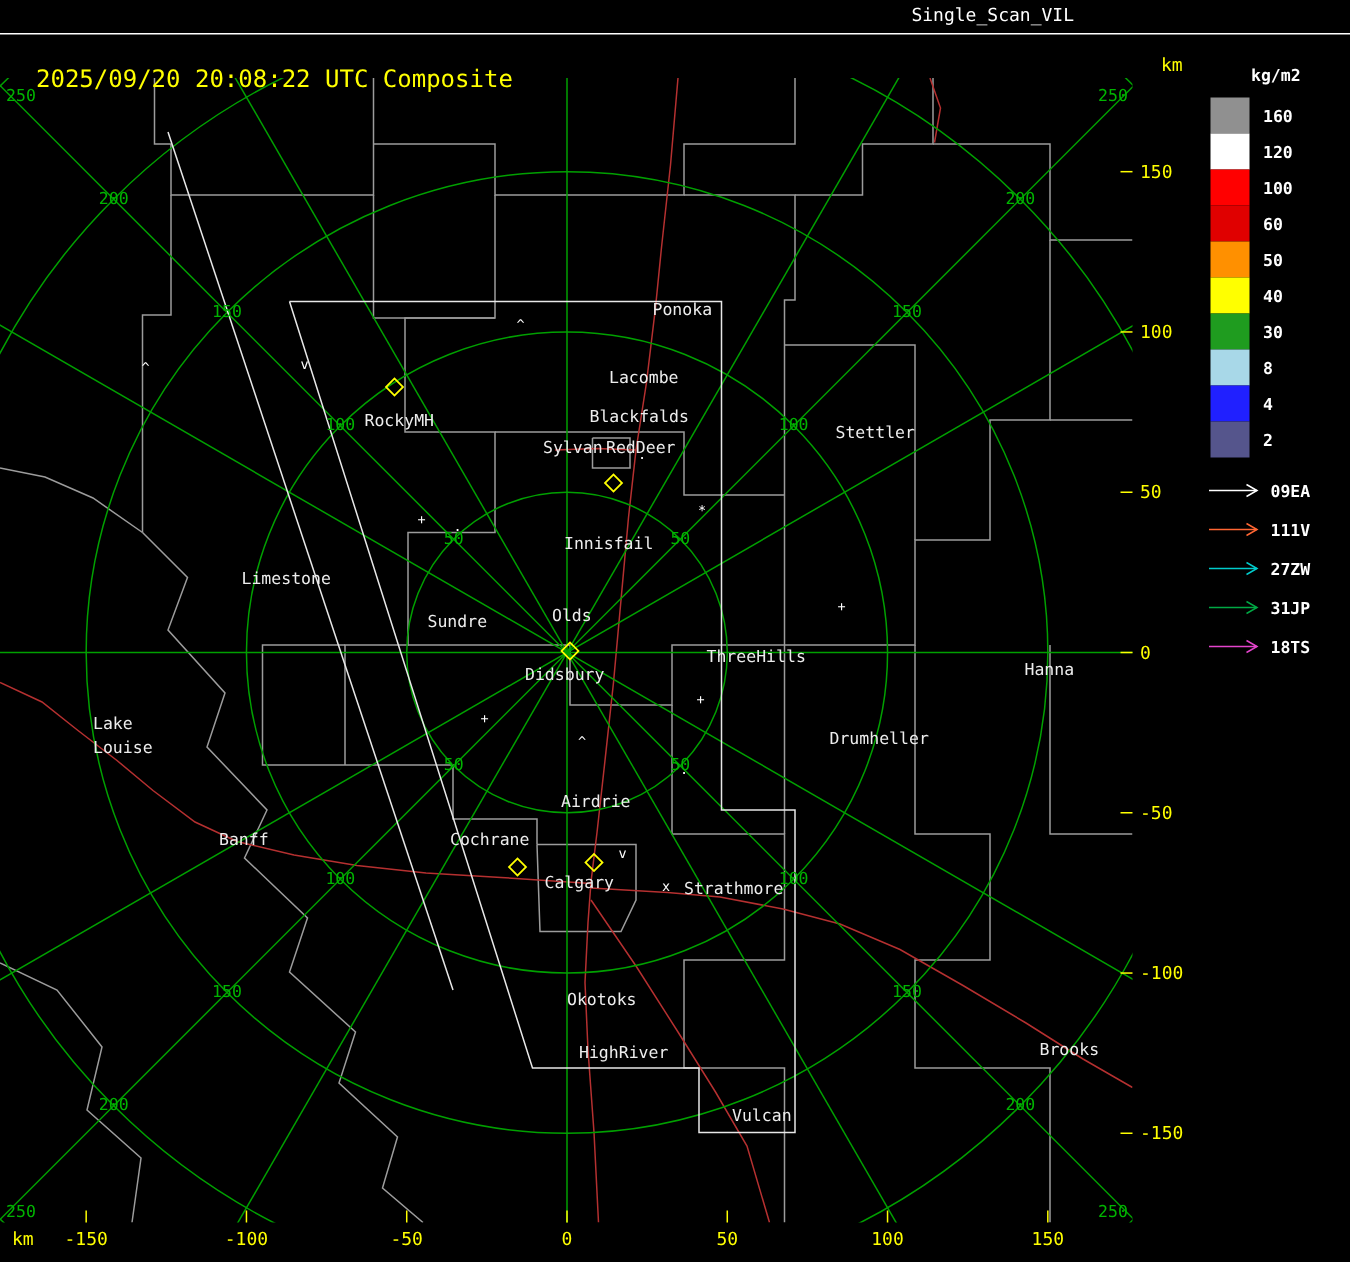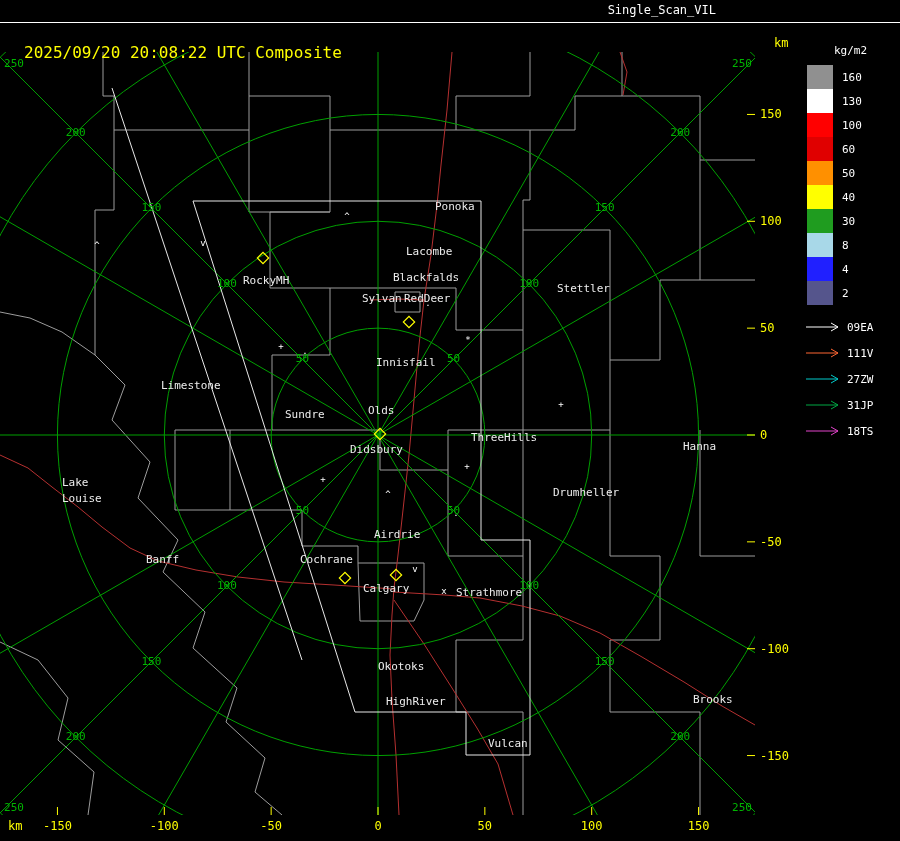--- a/index.html
+++ b/index.html
@@ -4,21 +4,21 @@
 <style>
   html,body{margin:0;padding:0;background:#000;}
   body{width:900px;height:841px;position:relative;overflow:hidden;
        font-family:"DejaVu Sans Mono","Liberation Mono",monospace;}
   .titlebar{position:absolute;top:0;left:0;width:716px;height:22px;
             text-align:right;color:#fff;font-size:12px;line-height:20px;}
   .title-rule{position:absolute;top:22px;left:0;width:900px;height:0;
               border-top:1px solid #fff;}
   .timestamp{position:absolute;top:43px;left:8px;color:#ff0;font-size:16px;margin-left:16px;}
   #plot-wrap{position:absolute;top:0;left:0;}
-  .sidebar{position:absolute;left:800px;top:44px;width:100px;color:#fff;font-size:11px;}
+  .sidebar{position:absolute;left:800px;top:44px;width:100px;color:#fff;font-size:11px;font-weight:bold;}
   .cb-unit{margin-left:34px;margin-bottom:8px;}
   .cb-row{display:flex;align-items:center;height:24px;text-align:center;}
   .cb-swatch{width:26px;height:24px;margin-left:7px;flex:none;}
   .cb-val{margin-left:9px;}
   #radar-legend{margin-top:16px;}
   .leg-row{display:flex;align-items:flex-start;height:26px;}
   .leg-row svg{margin-left:5px;flex:none;}
   .leg-label{margin-left:6px;}
 </style>
 </head>
@@ -204,21 +204,21 @@
 
 <div class="sidebar">
   <div class="cb-unit">kg/m2</div>
   <div id="colorbar">
       <div class="cb-row">
         <div class="cb-swatch" style="background: rgb(144, 144, 144);"></div>
         <span class="cb-val">160</span>
       </div>
       <div class="cb-row">
         <div class="cb-swatch" style="background: rgb(255, 255, 255);"></div>
-        <span class="cb-val">130</span>
+        <span class="cb-val">120</span>
       </div>
       <div class="cb-row">
         <div class="cb-swatch" style="background: rgb(255, 0, 0);"></div>
         <span class="cb-val">100</span>
       </div>
       <div class="cb-row">
         <div class="cb-swatch" style="background: rgb(224, 0, 0);"></div>
         <span class="cb-val">60</span>
       </div>
       <div class="cb-row">

